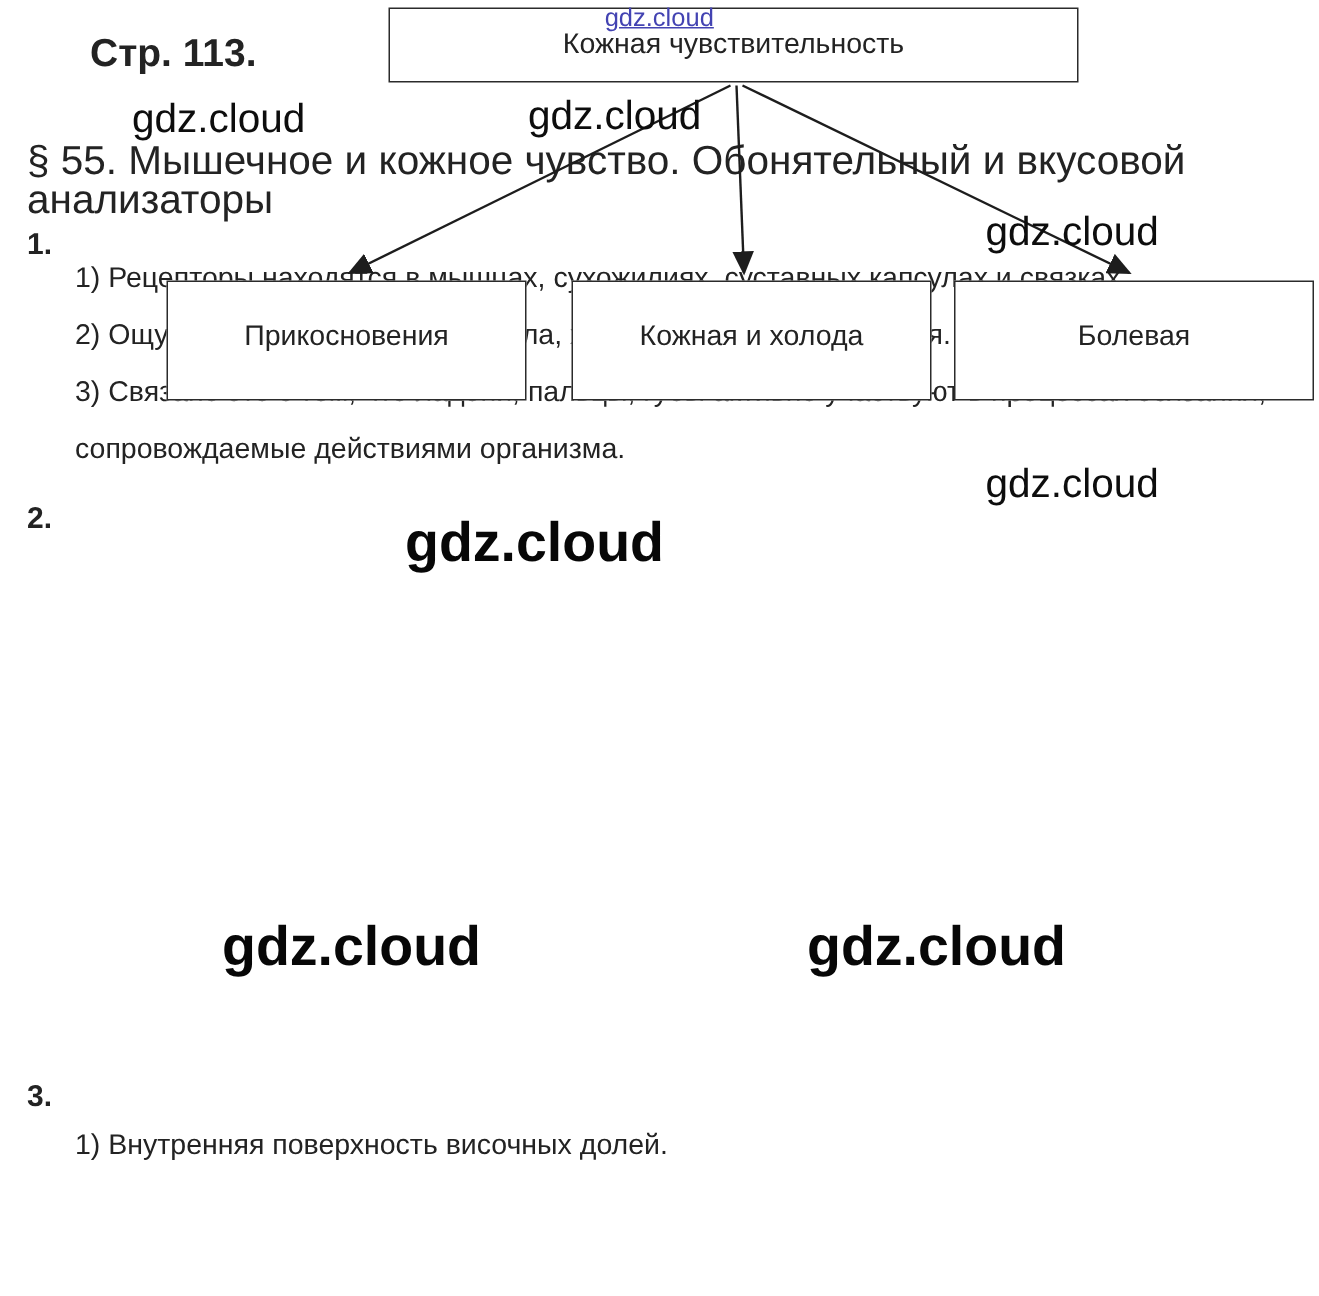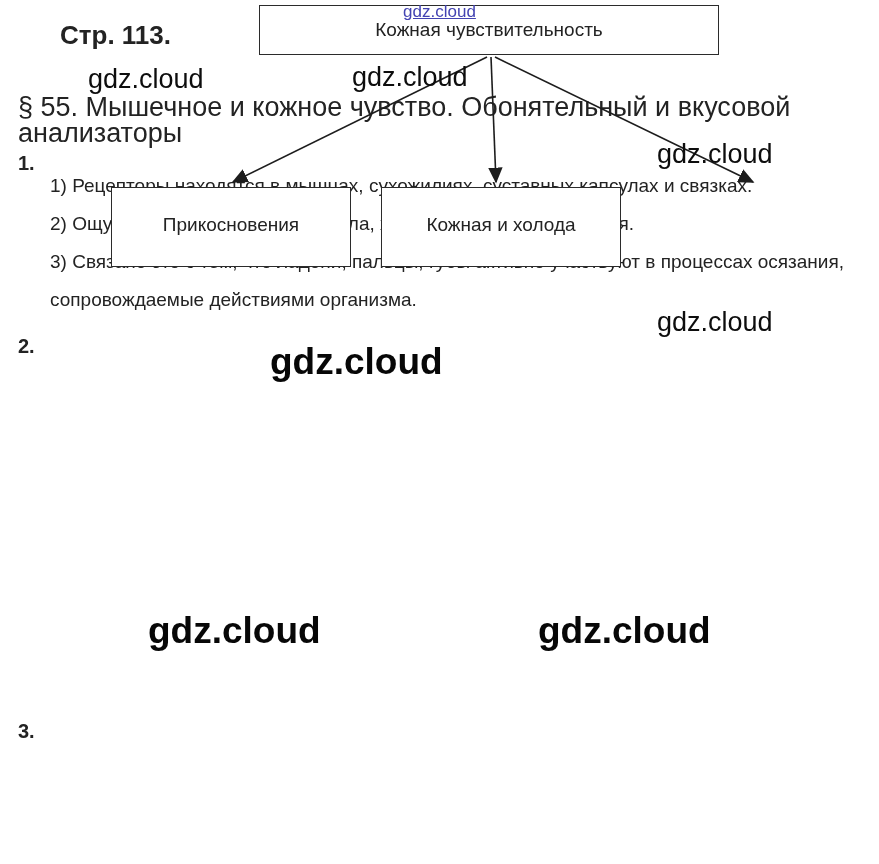--- a/index.html
+++ b/index.html
@@ -116,17 +116,21 @@
   </svg>
   <div class="dbox dbox-root">
     <span>Кожная чувствительность</span>
   </div>
   <div id="child-0" class="dbox dbox-child">
     <span>Прикосновения</span>
   </div>
   <div id="child-1" class="dbox dbox-child">
     <span>Кожная и холода</span>
   </div>
+  <div id="child-2" class="dbox dbox-child">
+    <span>Болевая</span>
+  </div>
 </div>
 
 <div id="q3-num" class="abs q-number">3.</div>
 <div id="q3-answers" class="abs answers">
+  <p class="answer-line">1) Внутренняя поверхность височных долей.</p>
 </div>
 
 </body></html>

